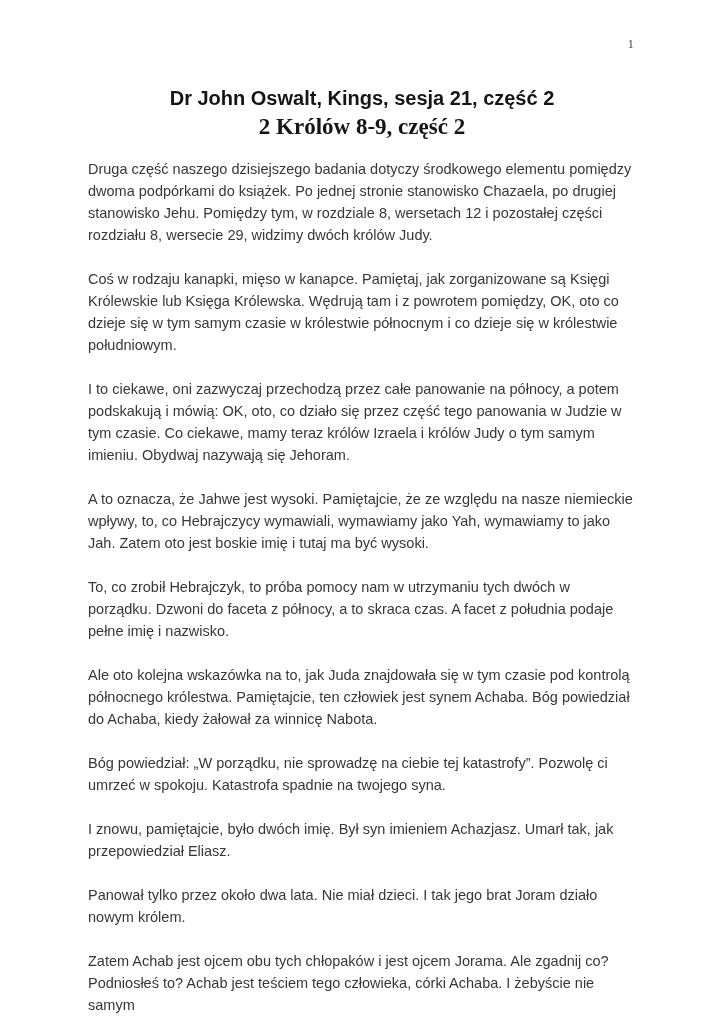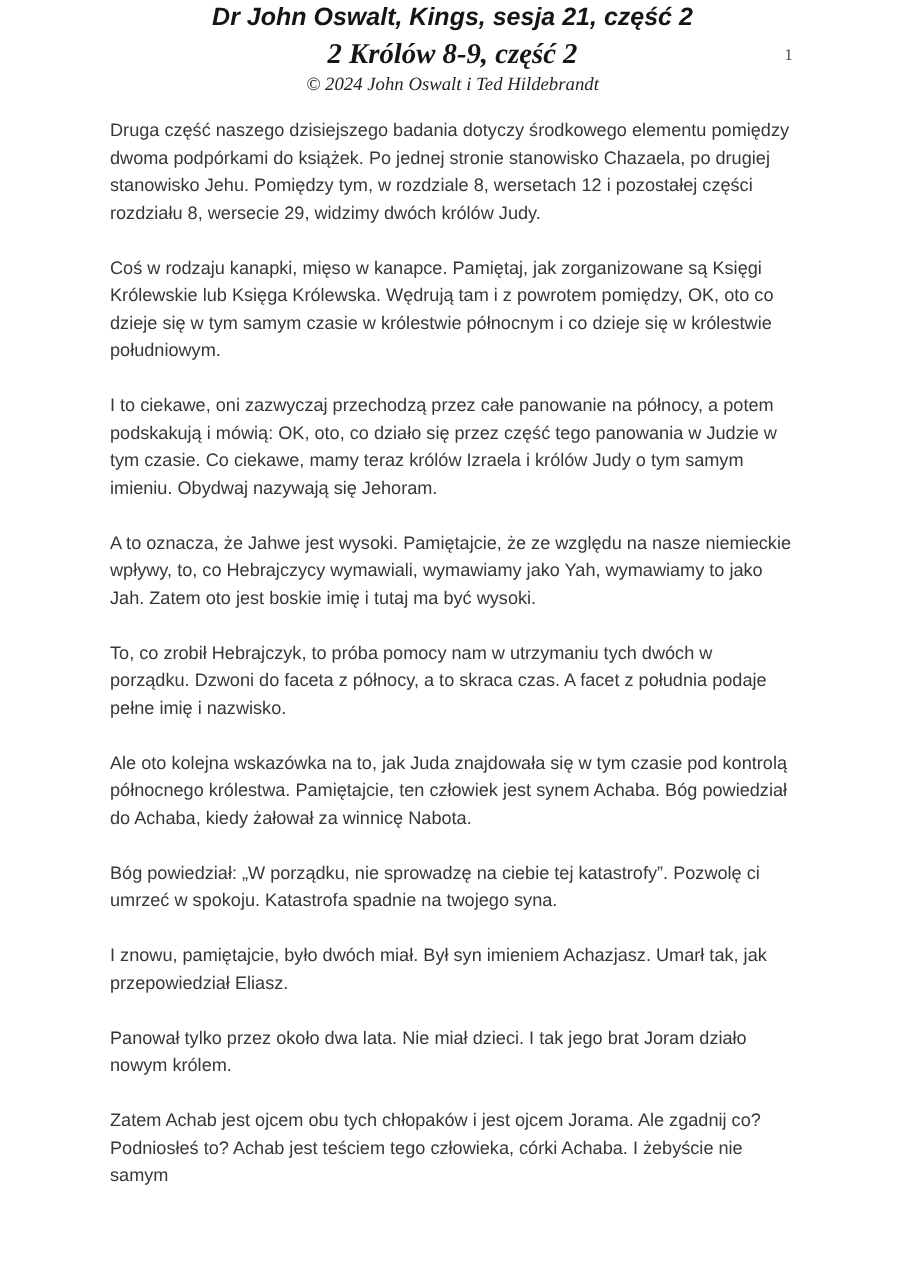--- a/index.html
+++ b/index.html
@@ -20,22 +20,22 @@
   }
   .page-number {
     position: absolute;
     top: 36px;
     right: 90px;
     font-family: "Liberation Serif", serif;
     font-size: 13px;
     color: #4a4a4a;
   }
   .header {
+    padding-top: 84px;
     text-align: center;
-    font-style: italic;
   }
   .title-main {
     margin: 0;
     font-family: "Liberation Sans", sans-serif;
     font-size: 20px;
     font-weight: 700;
     line-height: 28px;
     color: #151515;
   }
   .title-sub {
@@ -65,28 +65,27 @@
 </style>
 </head>
 <body>
 
 <div class="page">
   <div class="page-number">1</div>
 
   <div class="header">
     <h1 class="title-main">Dr John Oswalt, Kings, sesja 21, część 2</h1>
     <h2 class="title-sub">2 Królów 8-9, część 2</h2>
-    <div class="copyright">© 2024 John Oswalt i Ted Hildebrandt</div>
   </div>
 
   <div class="body-text" id="paragraphs">
       <p>Druga część naszego dzisiejszego badania dotyczy środkowego elementu pomiędzy dwoma podpórkami do książek. Po jednej stronie stanowisko Chazaela, po drugiej stanowisko Jehu. Pomiędzy tym, w rozdziale 8, wersetach 12 i pozostałej części rozdziału 8, wersecie 29, widzimy dwóch królów Judy.</p>
       <p>Coś w rodzaju kanapki, mięso w kanapce. Pamiętaj, jak zorganizowane są Księgi Królewskie lub Księga Królewska. Wędrują tam i z powrotem pomiędzy, OK, oto co dzieje się w tym samym czasie w królestwie północnym i co dzieje się w królestwie południowym.</p>
       <p>I to ciekawe, oni zazwyczaj przechodzą przez całe panowanie na północy, a potem podskakują i mówią: OK, oto, co działo się przez część tego panowania w Judzie w tym czasie. Co ciekawe, mamy teraz królów Izraela i królów Judy o tym samym imieniu. Obydwaj nazywają się Jehoram.</p>
       <p>A to oznacza, że Jahwe jest wysoki. Pamiętajcie, że ze względu na nasze niemieckie wpływy, to, co Hebrajczycy wymawiali, wymawiamy jako Yah, wymawiamy to jako Jah. Zatem oto jest boskie imię i tutaj ma być wysoki.</p>
       <p>To, co zrobił Hebrajczyk, to próba pomocy nam w utrzymaniu tych dwóch w porządku. Dzwoni do faceta z północy, a to skraca czas. A facet z południa podaje pełne imię i nazwisko.</p>
       <p>Ale oto kolejna wskazówka na to, jak Juda znajdowała się w tym czasie pod kontrolą północnego królestwa. Pamiętajcie, ten człowiek jest synem Achaba. Bóg powiedział do Achaba, kiedy żałował za winnicę Nabota.</p>
       <p>Bóg powiedział: „W porządku, nie sprowadzę na ciebie tej katastrofy”. Pozwolę ci umrzeć w spokoju. Katastrofa spadnie na twojego syna.</p>
-      <p>I znowu, pamiętajcie, było dwóch miał. Był syn imieniem Achazjasz. Umarł tak, jak przepowiedział Eliasz.</p>
+      <p>I znowu, pamiętajcie, było dwóch imię. Był syn imieniem Achazjasz. Umarł tak, jak przepowiedział Eliasz.</p>
       <p>Panował tylko przez około dwa lata. Nie miał dzieci. I tak jego brat Joram działo nowym królem.</p>
       <p>Zatem Achab jest ojcem obu tych chłopaków i jest ojcem Jorama. Ale zgadnij co? Podniosłeś to? Achab jest teściem tego człowieka, córki Achaba. I żebyście nie samym</p>
     </div>
 </div>
 
 </body></html>

